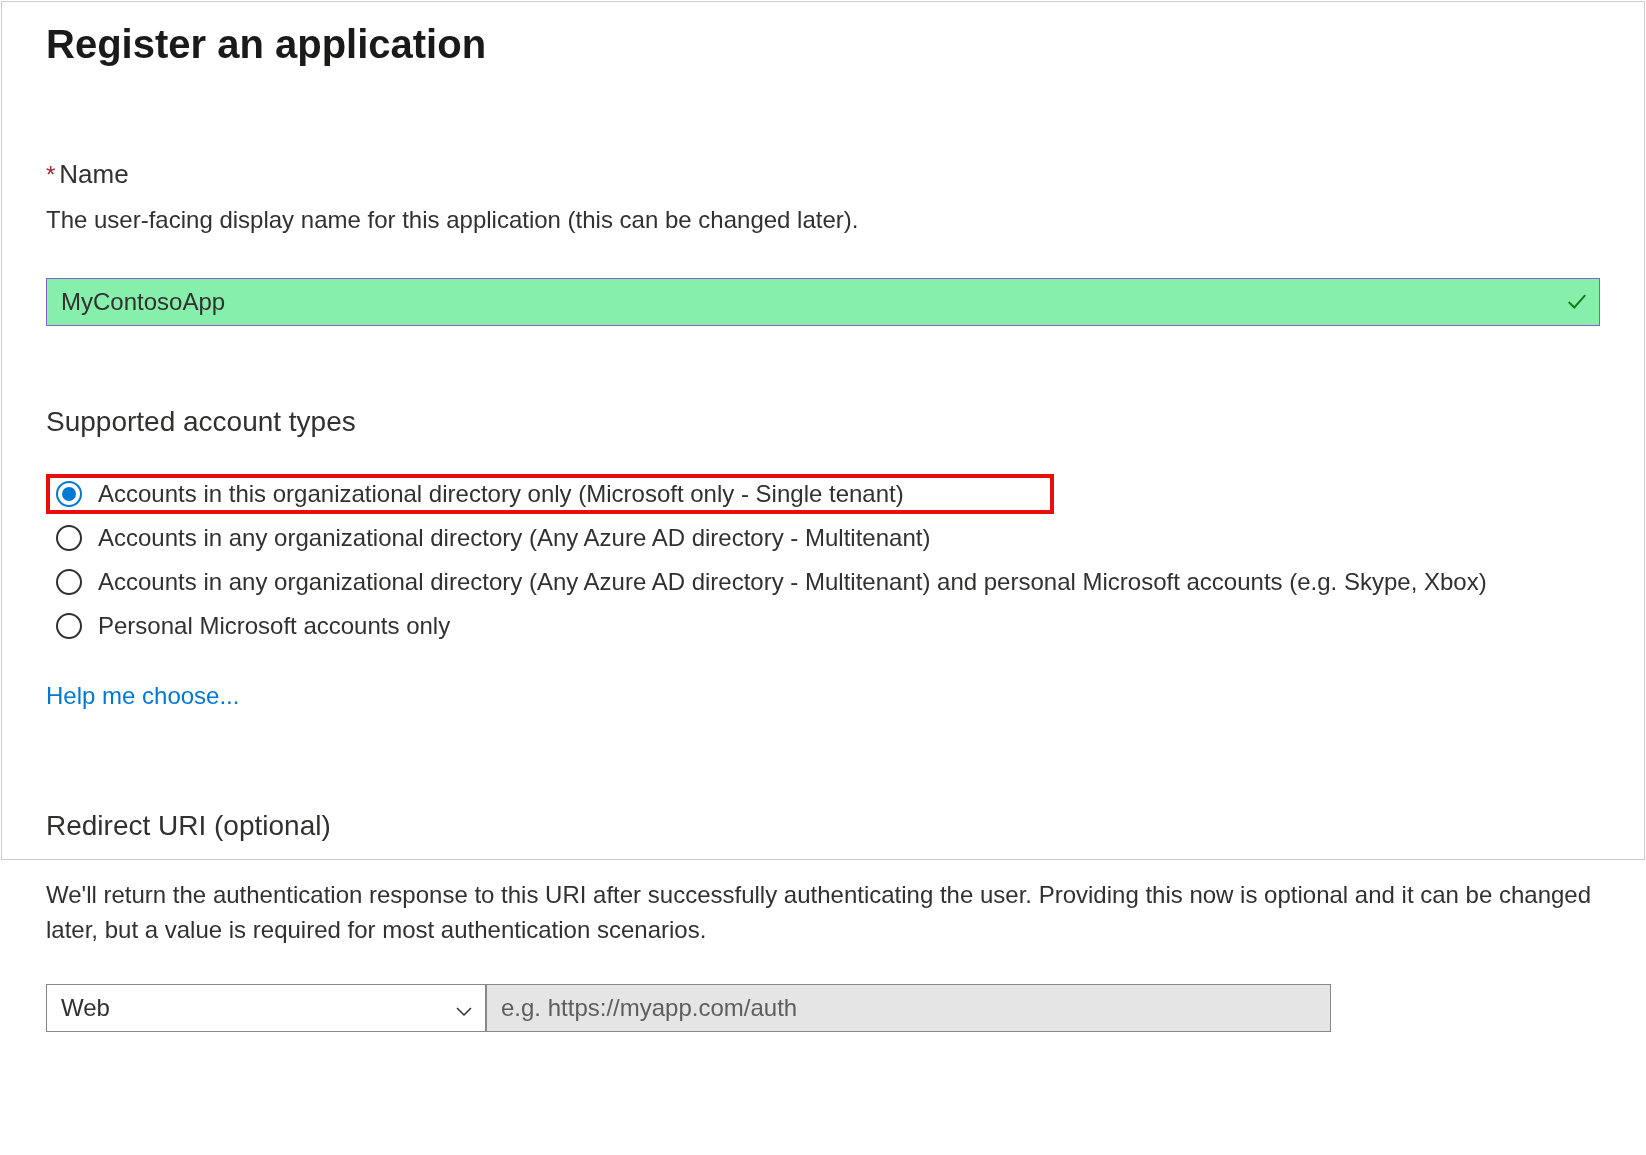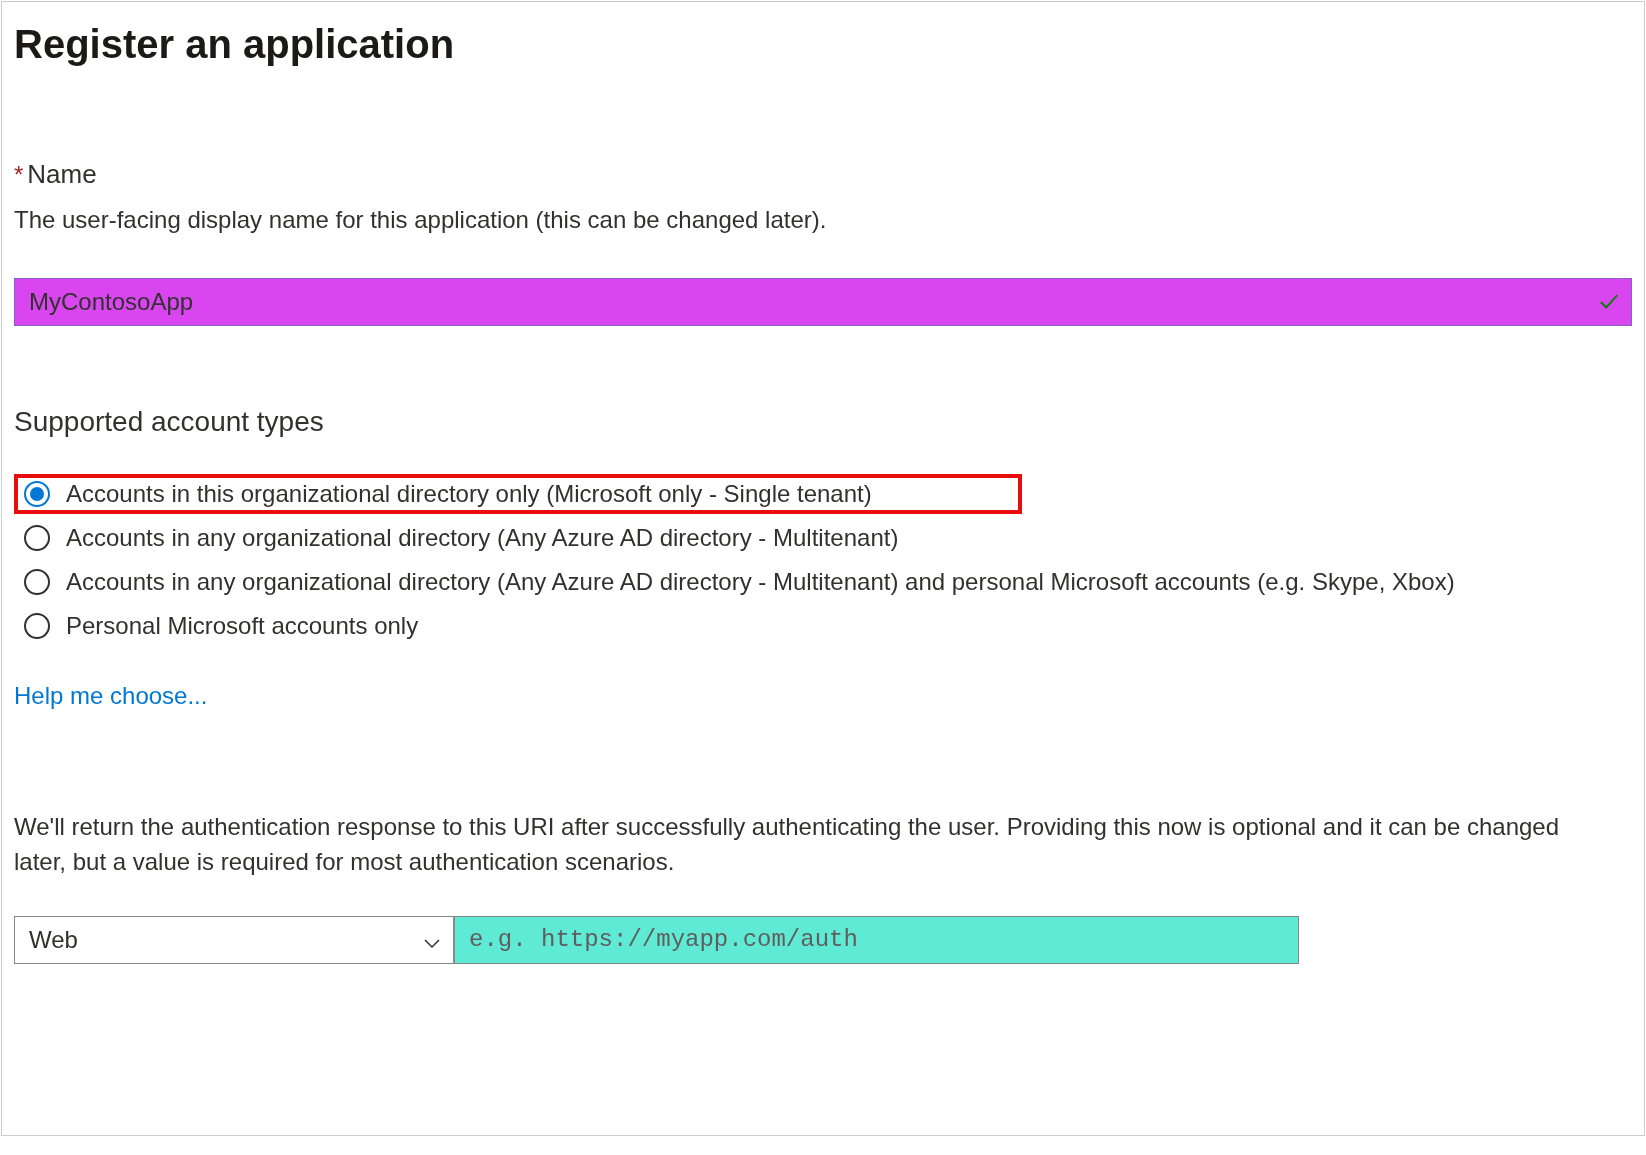--- a/index.html
+++ b/index.html
@@ -11,23 +11,23 @@
       font-family: "Segoe UI", -apple-system, BlinkMacSystemFont, sans-serif;
       background: #ffffff;
       color: #323130;
       width: 1646px;
       height: 1155px;
       overflow: hidden;
     }
     .page-container {
       border: 1px solid #cccccc;
       width: 1644px;
-      height: 1135px;
+      height: 859px;
       margin: 1px;
-      padding: 20px 12px;
+      padding: 20px 44px;
     }
     .page-title {
       font-size: 40px;
       font-weight: 600;
       color: #1b1a19;
       margin-bottom: 92px;
     }
     .field-label-row {
       display: flex;
       align-items: baseline;
@@ -56,21 +56,21 @@
     }
     .name-input {
       width: 100%;
       height: 48px;
       border: 1px solid #8661c5;
       padding: 0 48px 0 14px;
       font-size: 24px;
       font-family: inherit;
       color: #323130;
       outline: none;
-      background: #d946ef;
+      background: #86efac;
     }
     .check-icon {
       position: absolute;
       right: 12px;
       top: 50%;
       transform: translateY(-50%);
       width: 22px;
       height: 22px;
     }
     .section-heading {
@@ -164,23 +164,23 @@
       pointer-events: none;
       width: 16px;
       height: 10px;
     }
     .uri-input {
       width: 845px;
       height: 48px;
       border: 1px solid #8a8886;
       padding: 0 14px;
       font-size: 24px;
-      font-family: Liberation Mono, monospace;
-      color: #323130;
-      background: #5eead4;
+      font-family: Liberation Sans, sans-serif;
+      color: #323130;
+      background: #e5e5e5;
       outline: none;
     }
     .uri-input::placeholder {
       color: #605e5c;
     }
     .redirect-description {
       font-size: 24px;
       font-weight: 400;
       color: #323130;
       line-height: 1.45;
@@ -235,20 +235,21 @@
     <div class="radio-row">
       <span class="radio-circle"></span>
       <span class="radio-label">Personal Microsoft accounts only</span>
     </div>
 
   </div>
 
   <a class="help-link">Help me choose...</a>
 
   
+  <div class="section-heading">Redirect URI (optional)</div>
   <div class="redirect-description">We'll return the authentication response to this URI after successfully authenticating the user. Providing this now is optional and it can be changed later, but a value is required for most authentication scenarios.</div>
 
   <div class="redirect-row">
     <div class="select-wrapper">
       <select class="platform-select">
         <option>Web</option>
       </select>
       <span class="chevron-down">
         <svg viewBox="0 0 16 10" width="16" height="10">
           <path d="M1 1 L8 8 L15 1" stroke="#323130" stroke-width="1.5" fill="none"></path>

